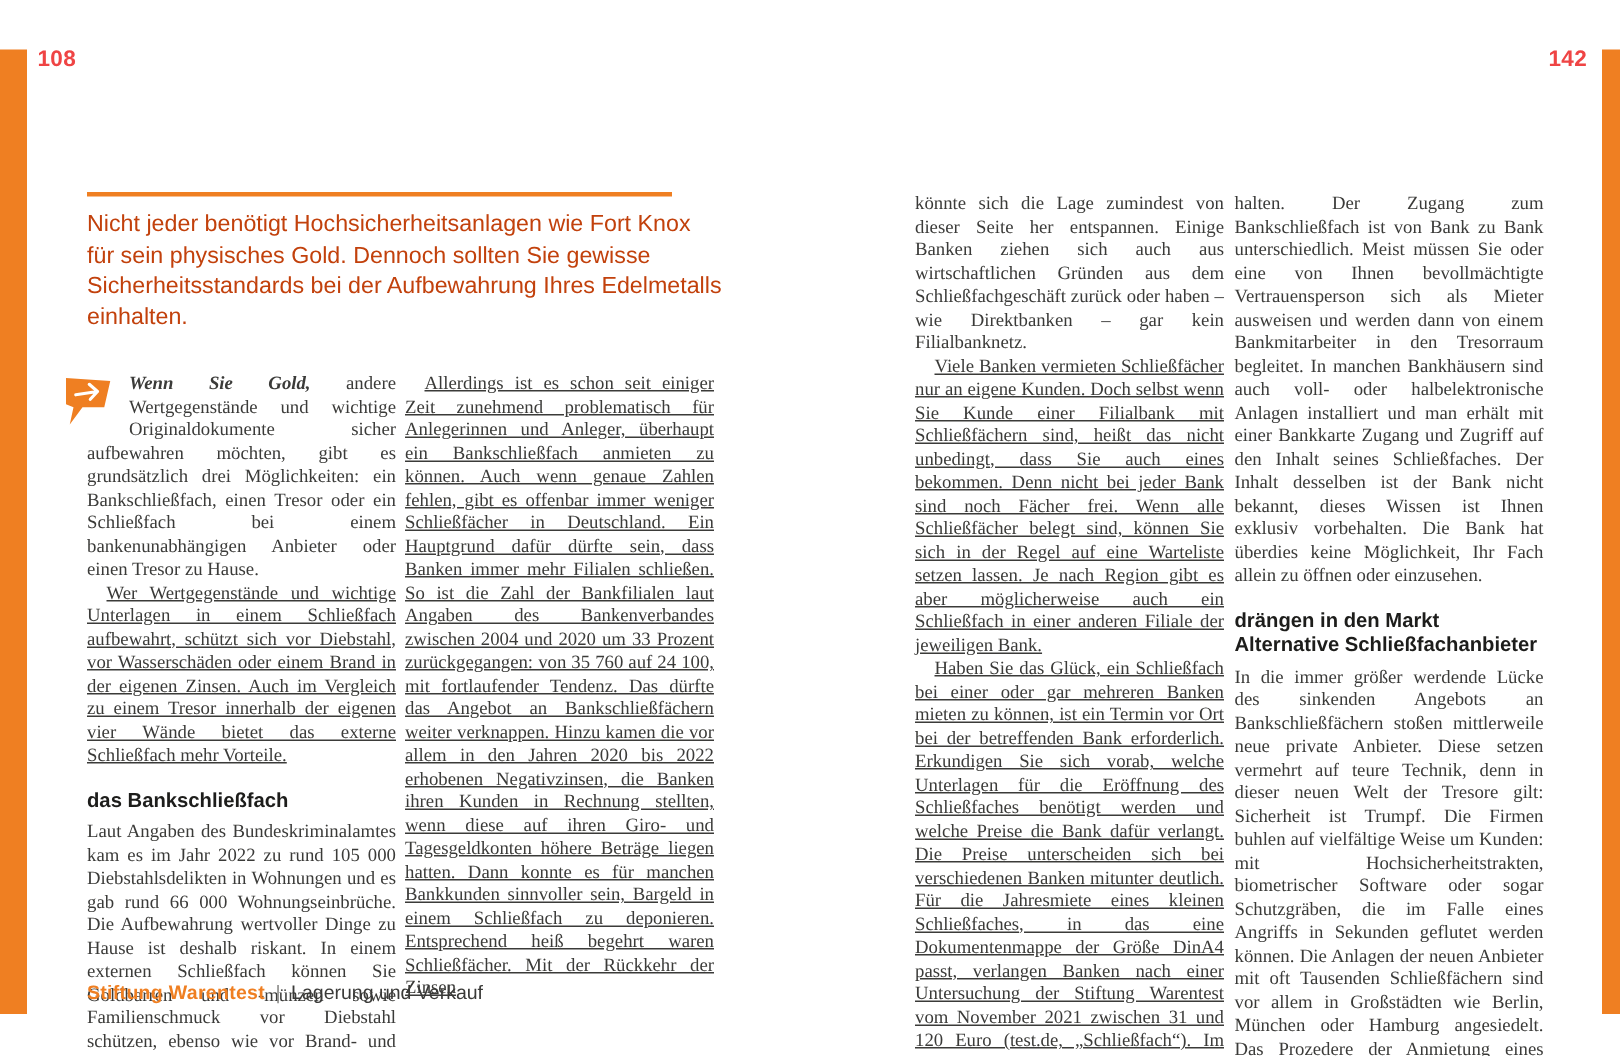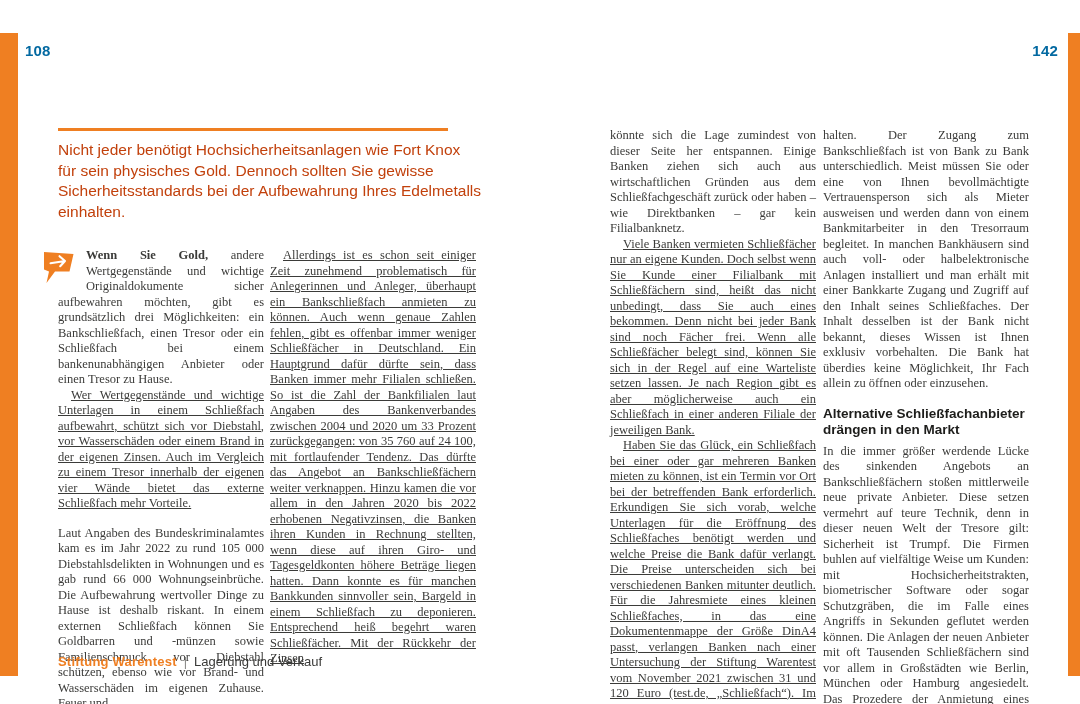--- a/index.html
+++ b/index.html
@@ -6,41 +6,41 @@
     --orange:#EF7F22;
     --ink:#1d1d1b;
     --body:#3b3b39;
   }
   html,body{margin:0;padding:0;background:#ffffff;}
   .spread{position:relative;width:1080px;height:704px;background:#ffffff;overflow:hidden;
           font-family:"Liberation Serif",serif;}
   .bar{position:absolute;top:33px;height:643px;background:var(--orange);}
   .bar-left{left:0;width:18px;}
   .bar-right{right:0;width:12px;}
-  .pagenum{position:absolute;top:42px;font:700 15px/18px "Liberation Sans",sans-serif;
-           color:#0369a1;letter-spacing:.2px;}
+  .pagenum{position:absolute;top:31px;font:700 15px/18px "Liberation Sans",sans-serif;
+           color:#ef4444;letter-spacing:.2px;}
   .pagenum-left{left:25px;}
   .pagenum-right{right:22px;}
 
   .title-block{position:absolute;left:58px;top:122px;width:430px;}
   .article-title{margin:0;font:700 30px/34px "Liberation Sans",sans-serif;color:var(--ink);
                  letter-spacing:-.4px;white-space:nowrap;}
   .title-rule{width:390px;height:3px;background:var(--orange);margin-top:6px;}
   .subtitle{margin:9px 0 0;width:424px;font:400 15.5px/20.5px "Liberation Sans",sans-serif;
             color:#c2410c;}
 
   .col{position:absolute;width:206px;font:400 12.5px/15.5px "Liberation Serif",serif;
        color:var(--body);text-align:justify;hyphens:auto;-webkit-hyphens:auto;}
   .col-l1{left:58px;top:248px;}
   .col-l2{left:270px;top:248px;}
   .col-r1{left:610px;top:128px;}
   .col-r2{left:823px;top:128px;}
   .body-p{margin:0;}
   .indent{text-indent:13px;text-decoration:underline;}
-  .lead{font-weight:700;}
+  .lead{font-weight:700;font-style:italic;}
   .subhead{margin:14px 0 5px;font:700 13.5px/16.5px "Liberation Sans",sans-serif;
            color:var(--ink);text-align:left;hyphens:none;}
   .subhead .hl{display:block;}
 
   .marker{float:left;width:33px;height:34px;margin:2px 11px 2px -16px;}
   .marker svg{display:block;width:100%;height:100%;}
 
   .footer{position:absolute;left:58px;top:654px;font:400 13px/16px "Liberation Sans",sans-serif;
           white-space:nowrap;}
   .footer .brand{color:var(--orange);font-weight:700;letter-spacing:.2px;}
@@ -68,39 +68,40 @@
       <span class="marker">
         <svg viewBox="0 0 33 34" xmlns="http://www.w3.org/2000/svg" aria-hidden="true">
           <path d="M2 2 L31.5 4 L27.5 21.5 L13 21.5 L4.5 33 L7 21.5 L2 19.5 Z" fill="#EF7F22"></path>
           <path d="M8.5 13.2 L23 11 M23 11 L17.5 6.2 M23 11 L18.2 16.2" stroke="#ffffff" stroke-width="2.1" fill="none" stroke-linecap="round" stroke-linejoin="round"></path>
         </svg>
       </span>
       <span class="lead">Wenn Sie Gold,</span><span> andere Wertgegenstände und wichtige Originaldokumente sicher aufbewahren möchten, gibt es grundsätzlich drei Möglichkeiten: ein Bankschließfach, einen Tresor oder ein Schließfach bei einem bankenunabhängigen Anbieter oder einen Tresor zu Hause.</span>
     </p>
     <p class="body-p indent">Wer Wertgegenstände und wichtige Unterlagen in einem Schließfach aufbewahrt, schützt sich vor Diebstahl, vor Wasserschäden oder einem Brand in der eigenen Zinsen. Auch im Vergleich zu einem Tresor innerhalb der eigenen vier Wände bietet das externe Schließfach mehr Vorteile.</p>
     <h3 class="subhead">
+      <span class="hl">das Bankschließfach</span>
     </h3>
     <p class="body-p">Laut Angaben des Bundeskriminalamtes kam es im Jahr 2022 zu rund 105 000 Diebstahlsdelikten in Wohnungen und es gab rund 66 000 Wohnungseinbrüche. Die Aufbewahrung wertvoller Dinge zu Hause ist deshalb riskant. In einem externen Schließfach können Sie Goldbarren und -münzen sowie Familienschmuck vor Diebstahl schützen, ebenso wie vor Brand- und Wasserschäden im eigenen Zuhause. Feuer und</p>
   </div>
 
   <div class="col col-l2">
     <p class="body-p indent">Allerdings ist es schon seit einiger Zeit zunehmend problematisch für Anlegerinnen und Anleger, überhaupt ein Bankschließfach anmieten zu können. Auch wenn genaue Zahlen fehlen, gibt es offenbar immer weniger Schließfächer in Deutschland. Ein Hauptgrund dafür dürfte sein, dass Banken immer mehr Filialen schließen. So ist die Zahl der Bankfilialen laut Angaben des Bankenverbandes zwischen 2004 und 2020 um 33 Prozent zurückgegangen: von 35 760 auf 24 100, mit fortlaufender Tendenz. Das dürfte das Angebot an Bankschließfächern weiter verknappen. Hinzu kamen die vor allem in den Jahren 2020 bis 2022 erhobenen Negativzinsen, die Banken ihren Kunden in Rechnung stellten, wenn diese auf ihren Giro- und Tagesgeldkonten höhere Beträge liegen hatten. Dann konnte es für manchen Bankkunden sinnvoller sein, Bargeld in einem Schließfach zu deponieren. Entsprechend heiß begehrt waren Schließfächer. Mit der Rückkehr der Zinsen</p>
   </div>
 
   <div class="col col-r1">
     <p class="body-p">könnte sich die Lage zumindest von dieser Seite her entspannen. Einige Banken ziehen sich auch aus wirtschaftlichen Gründen aus dem Schließfachgeschäft zurück oder haben – wie Direktbanken – gar kein Filialbanknetz.</p>
     <p class="body-p indent">Viele Banken vermieten Schließfächer nur an eigene Kunden. Doch selbst wenn Sie Kunde einer Filialbank mit Schließfächern sind, heißt das nicht unbedingt, dass Sie auch eines bekommen. Denn nicht bei jeder Bank sind noch Fächer frei. Wenn alle Schließfächer belegt sind, können Sie sich in der Regel auf eine Warteliste setzen lassen. Je nach Region gibt es aber möglicherweise auch ein Schließfach in einer anderen Filiale der jeweiligen Bank.</p>
     <p class="body-p indent">Haben Sie das Glück, ein Schließfach bei einer oder gar mehreren Banken mieten zu können, ist ein Termin vor Ort bei der betreffenden Bank erforderlich. Erkundigen Sie sich vorab, welche Unterlagen für die Eröffnung des Schließfaches benötigt werden und welche Preise die Bank dafür verlangt. Die Preise unterscheiden sich bei verschiedenen Banken mitunter deutlich. Für die Jahresmiete eines kleinen Schließfaches, in das eine Dokumentenmappe der Größe DinA4 passt, verlangen Banken nach einer Untersuchung der Stiftung Warentest vom November 2021 zwischen 31 und 120 Euro (test.de, „Schließfach“). Im Mietvertrag mit der Bank werden dann Schrankfachnummer, Mietdauer, der Preis und gegebenenfalls die Versicherungsmodalitäten festge-</p>
   </div>
 
   <div class="col col-r2">
     <p class="body-p">halten. Der Zugang zum Bankschließfach ist von Bank zu Bank unterschiedlich. Meist müssen Sie oder eine von Ihnen bevollmächtigte Vertrauensperson sich als Mieter ausweisen und werden dann von einem Bankmitarbeiter in den Tresorraum begleitet. In manchen Bankhäusern sind auch voll- oder halbelektronische Anlagen installiert und man erhält mit einer Bankkarte Zugang und Zugriff auf den Inhalt seines Schließfaches. Der Inhalt desselben ist der Bank nicht bekannt, dieses Wissen ist Ihnen exklusiv vorbehalten. Die Bank hat überdies keine Möglichkeit, Ihr Fach allein zu öffnen oder einzusehen.</p>
     <h3 class="subhead">
+      <span class="hl">drängen in den Markt</span>
       <span class="hl">Alternative Schließfachanbieter</span>
-      <span class="hl">drängen in den Markt</span>
     </h3>
     <p class="body-p">In die immer größer werdende Lücke des sinkenden Angebots an Bankschließfächern stoßen mittlerweile neue private Anbieter. Diese setzen vermehrt auf teure Technik, denn in dieser neuen Welt der Tresore gilt: Sicherheit ist Trumpf. Die Firmen buhlen auf vielfältige Weise um Kunden: mit Hochsicherheitstrakten, biometrischer Software oder sogar Schutzgräben, die im Falle eines Angriffs in Sekunden geflutet werden können. Die Anlagen der neuen Anbieter mit oft Tausenden Schließfächern sind vor allem in Großstädten wie Berlin, München oder Hamburg angesiedelt. Das Prozedere der Anmietung eines Schließfaches unterscheidet sich mitunter deutlich von dem bei Banken.</p>
   </div>
 
   <div class="footer">
     <span class="brand">Stiftung Warentest</span><span class="sep">|</span><span class="section">Lagerung und Verkauf</span>
   </div>
 
 </div>
 

